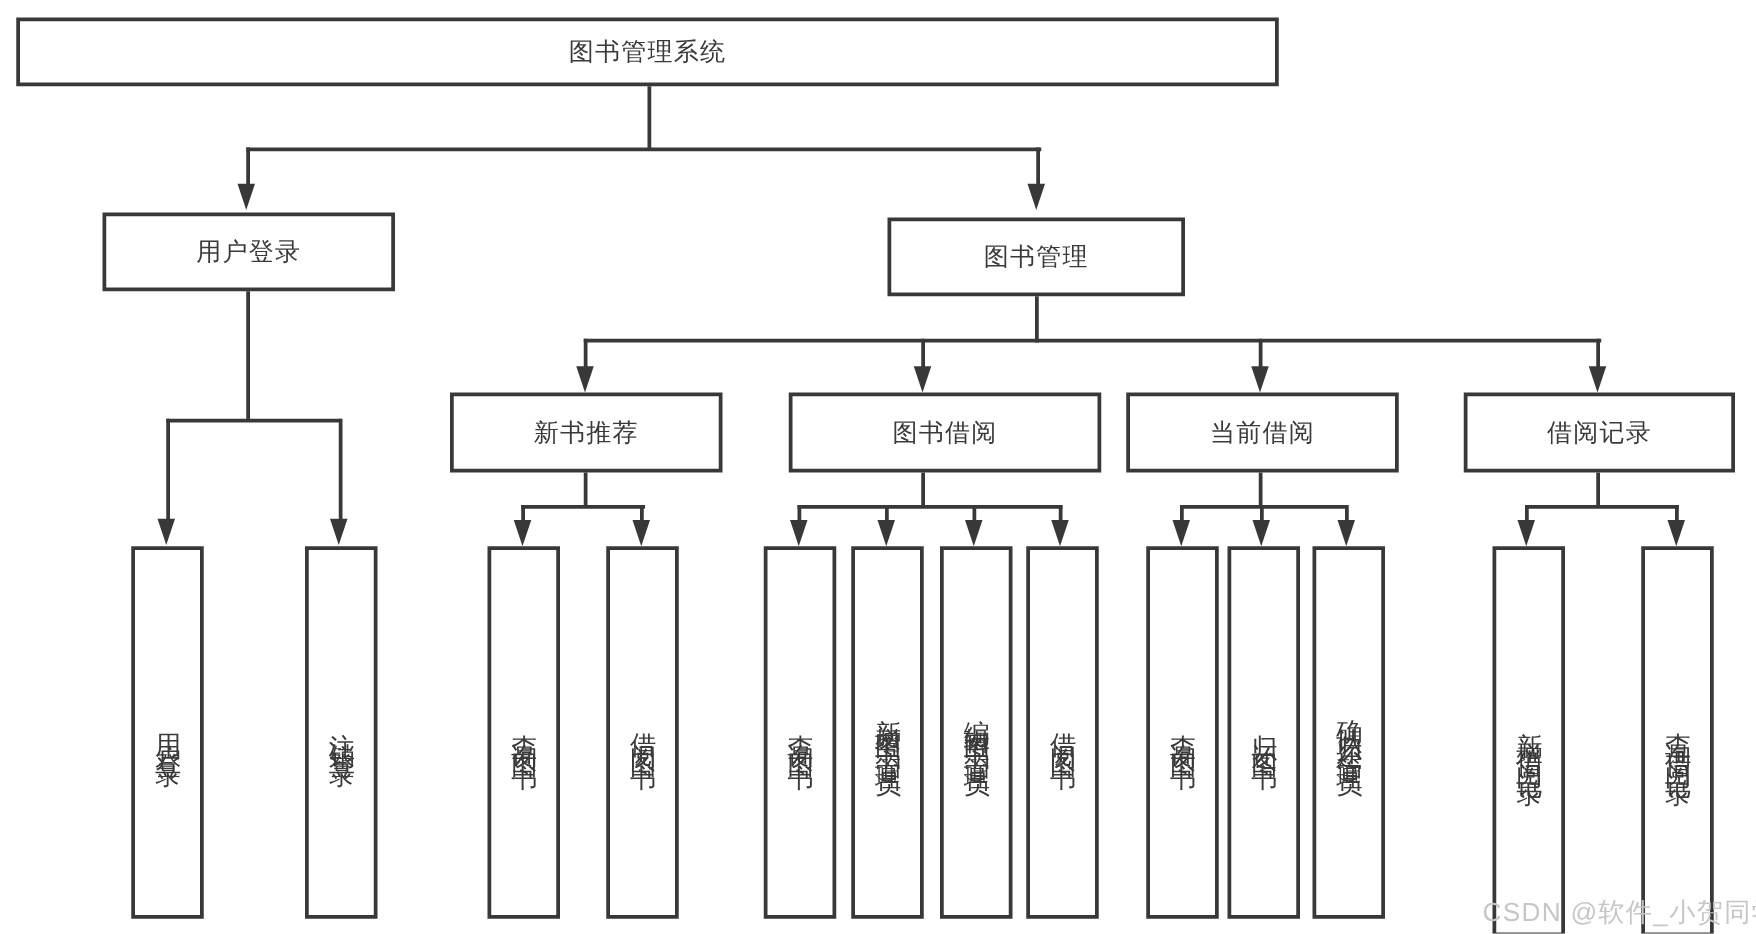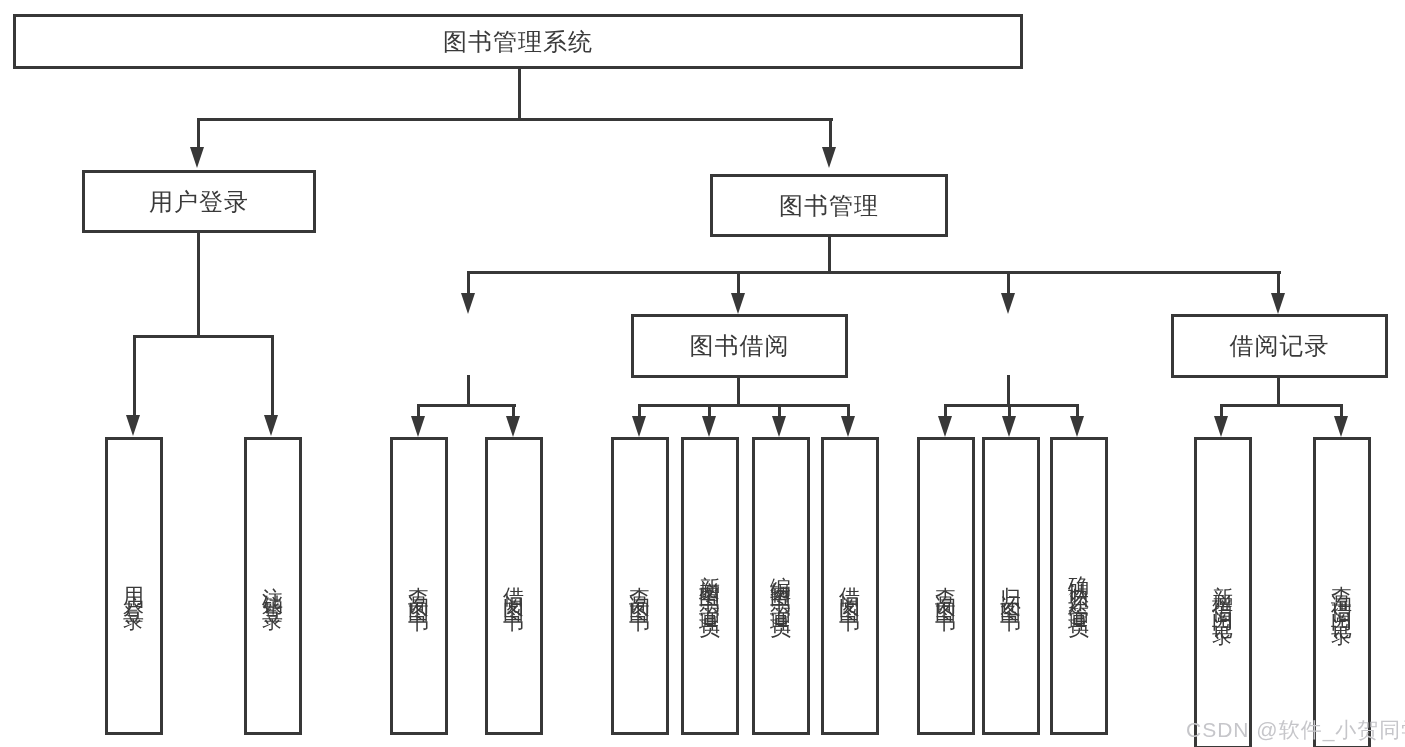--- a/index.html
+++ b/index.html
@@ -12,21 +12,21 @@
   }
   .box{
     position:absolute;
     background:#ffffff;
     border:3px solid #383838;
     box-sizing:border-box;
     display:flex;align-items:center;justify-content:center;
     color:#3a3a3a;
     z-index:2;
   }
-  .hbox{font-size:24px;letter-spacing:1px;white-space:nowrap;}
+  .hbox{font-size:20px;letter-spacing:1px;white-space:nowrap;}
   .vbox{
     top:437px;width:58px;height:298px;
     writing-mode:vertical-rl;
     font-size:21px;
     letter-spacing:8px;
     line-height:1;
   }
   .line{position:absolute;background:#383838;z-index:1;}
   .tri{
     position:absolute;width:0;height:0;
@@ -107,21 +107,23 @@
   <div class="line" style="left:1220px;top:404px;width:3px;height:13px"></div>
   <div class="tri" style="left:1214px;top:416px"></div>
   <div class="line" style="left:1340px;top:404px;width:3px;height:13px"></div>
   <div class="tri" style="left:1334px;top:416px"></div>
 
   <div class="box hbox" style="left:13px;top:14px;width:1010px;height:55px">图书管理系统</div>
 
   <div class="box hbox" style="left:82px;top:170px;width:234px;height:63px">用户登录</div>
   <div class="box hbox" style="left:710px;top:174px;width:238px;height:63px">图书管理</div>
 
-  <div class="box hbox" style="left:631px;top:314px;width:217px;height:64px">图书借阅</div>
+  <div class="box hbox" style="left:360px;top:314px;width:218px;height:64px">新书推荐</div>
+  <div class="box hbox" style="left:631px;top:314px;width:250px;height:64px">图书借阅</div>
+  <div class="box hbox" style="left:901px;top:314px;width:218px;height:64px">当前借阅</div>
   <div class="box hbox" style="left:1171px;top:314px;width:217px;height:64px">借阅记录</div>
 
   <div class="box vbox" style="left:105px">用户登录</div>
   <div class="box vbox" style="left:244px">注销登录</div>
 
   <div class="box vbox" style="left:390px">查询图书</div>
   <div class="box vbox" style="left:485px">借阅图书</div>
 
   <div class="box vbox" style="left:611px">查询图书</div>
   <div class="box vbox" style="left:681px;letter-spacing:6px">新增图书（管理员）</div>

